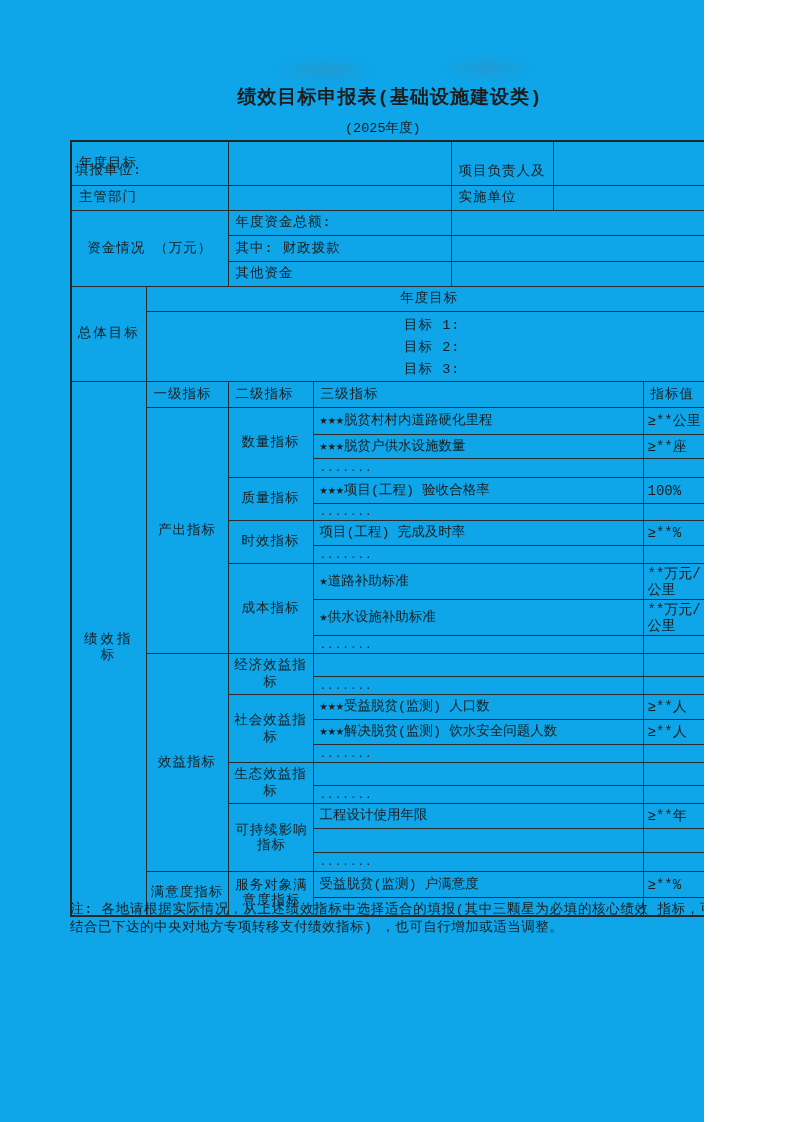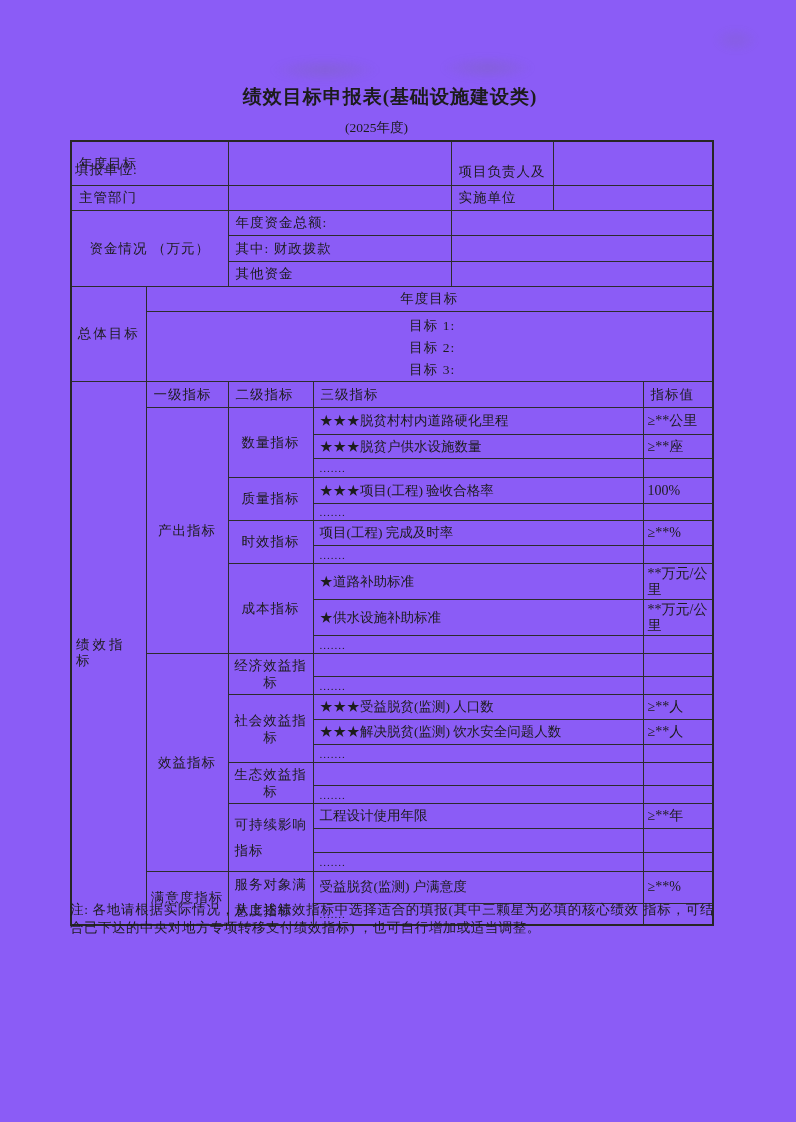--- a/index.html
+++ b/index.html
@@ -1,44 +1,44 @@
 <!DOCTYPE html>
 <html><head>
 <meta charset="utf-8">
 <style>
   html,body{margin:0;padding:0;background:#ffffff;}
   .page{
-    position:relative;width:796px;height:1122px;overflow:hidden;
-    background:#8b5cf6;
-    font-family:Liberation Serif, serif;
+    position:relative;width:704px;height:1122px;overflow:hidden;
+    background:#0ea5e9;
+    font-family:Liberation Mono, monospace;
     color:#1c1c1c;
   }
   .title{
     position:absolute;top:84px;left:0;width:780px;text-align:center;
     font-size:19px;font-weight:bold;letter-spacing:1px;
   }
   .unit-line{position:absolute;top:119px;left:75px;font-size:13.5px;letter-spacing:1px;margin-top:42px;}
   .year-line{position:absolute;top:119px;left:345px;font-size:13.5px;}
   table.form{
     position:absolute;top:140px;left:70px;width:642px;
     border-collapse:collapse;table-layout:fixed;
     border:2px solid #262626;
   }
   td{
     border:1px solid #2c2c2c;font-size:13.5px;padding:0 4px;
     vertical-align:middle;overflow:hidden;line-height:16px;
   }
   .lab{padding-left:7px;letter-spacing:1px;}
   .ctr{text-align:center;letter-spacing:1px;}
   .ctr2{text-align:center;letter-spacing:1px;line-height:17px;}
-  .lab2{padding-left:6px;letter-spacing:1px;line-height:26px;}
+  .lab2{padding-left:6px;letter-spacing:1px;line-height:15px;text-align:center;}
   .t3{padding-left:6px;}
   .val{font-size:14px;padding:1px 2px 1px 4px;line-height:16px;}
   .dots{font-size:11px;letter-spacing:1px;padding-left:6px;}
-  .perf-label{letter-spacing:3px;}
+  .perf-label{text-align:center;letter-spacing:3px;}
   .goal-label{text-align:center;letter-spacing:2px;}
   .goals{vertical-align:top;padding:3px 0 0 6px;}
   .goals div{line-height:22px;letter-spacing:1px;text-align:center;}
   .cliptd{vertical-align:top;}
   .clip{display:block;height:25px;overflow:hidden;line-height:23px;padding-top:18px;letter-spacing:1px;}
   .h16{height:16px}.h18{height:18px}.h19{height:19px}.h23{height:23px}
   .h24{height:24px}.h25{height:25px}.h26{height:26px}.h27{height:27px}
   .h36{height:36px}.h67{height:67px}
   .note{
     position:absolute;top:901px;left:70px;width:644px;

